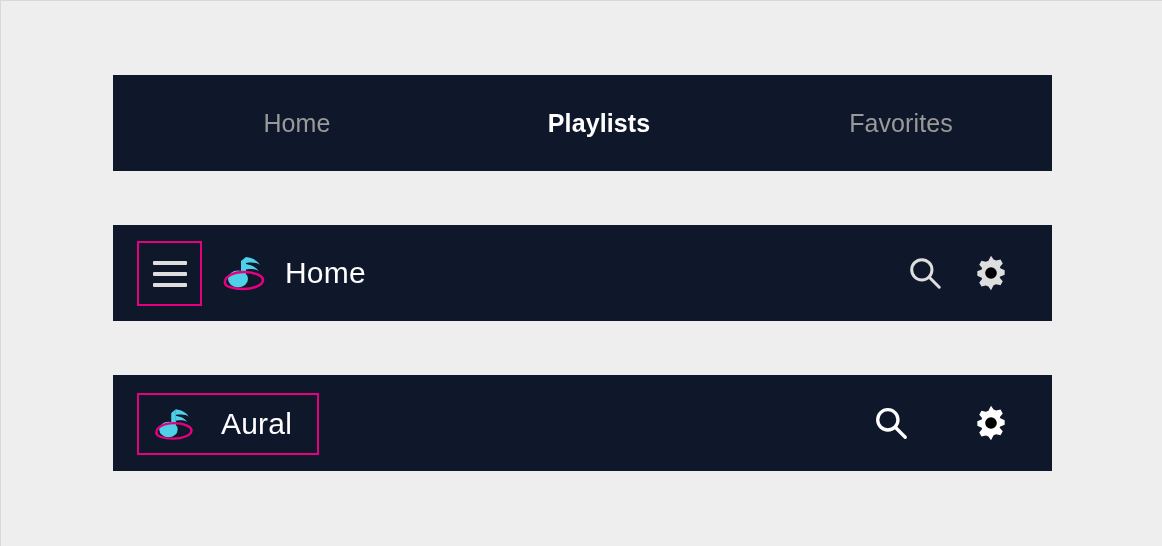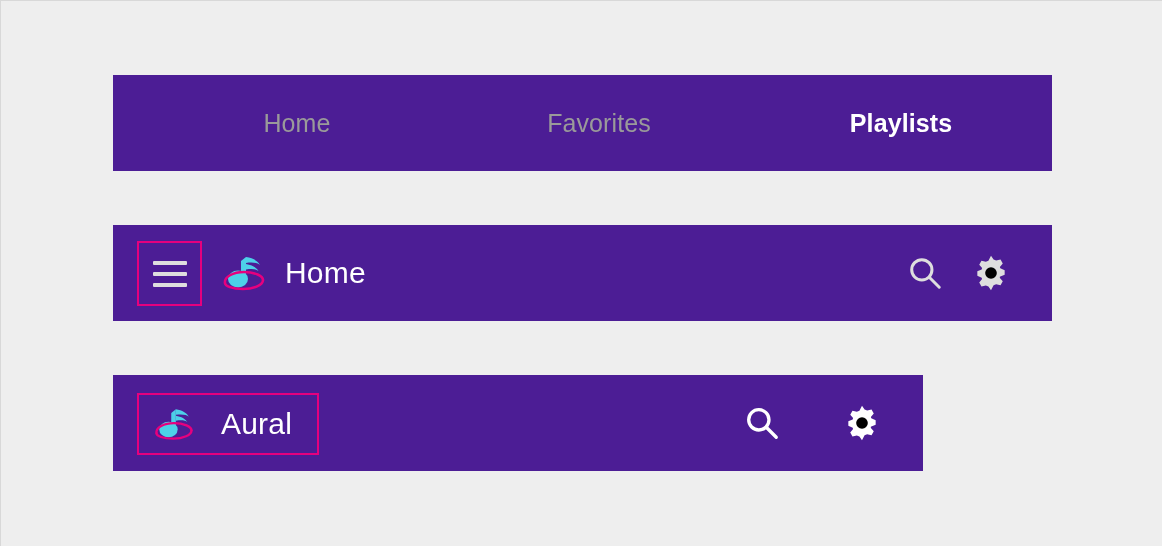--- a/index.html
+++ b/index.html
@@ -22,21 +22,21 @@
     height: 546px;
     border-top: 1px solid #d8d8d8;
     border-left: 1px solid #d8d8d8;
     box-sizing: border-box;
     background: #eeeeee;
   }
 
   
   .bar {
     position: absolute;
-    background: #4c1d95;
+    background: #0f172a;
     box-sizing: border-box;
     padding-left: 33px;
   }
 
   
   #nav-bar {
     left: 112px;
     top: 74px;
     width: 939px;
     height: 96px;
@@ -61,21 +61,21 @@
   #app-bar {
     left: 112px;
     top: 224px;
     width: 939px;
     height: 96px;
   }
   
   #brand-bar {
     left: 112px;
     top: 374px;
-    width: 810px;
+    width: 939px;
     height: 96px;
   }
 
   .hamburger-box {
     position: absolute;
     left: 24px;
     top: 16px;
     width: 65px;
     height: 65px;
     border: 2px solid #ea form;
@@ -174,22 +174,22 @@
 
   svg { display: block; }
 </style>
 </head>
 <body>
 
 <div class="page-frame">
 
   <div class="bar" id="nav-bar">
     <div class="nav-tab">Home</div>
+    <div class="nav-tab active">Playlists</div>
     <div class="nav-tab">Favorites</div>
-    <div class="nav-tab active">Playlists</div>
   </div>
 
   <div class="bar" id="app-bar">
 
     <div class="hamburger-box">
       <span class="hamburger-line"></span>
       <span class="hamburger-line"></span>
       <span class="hamburger-line"></span>
     </div>
 

